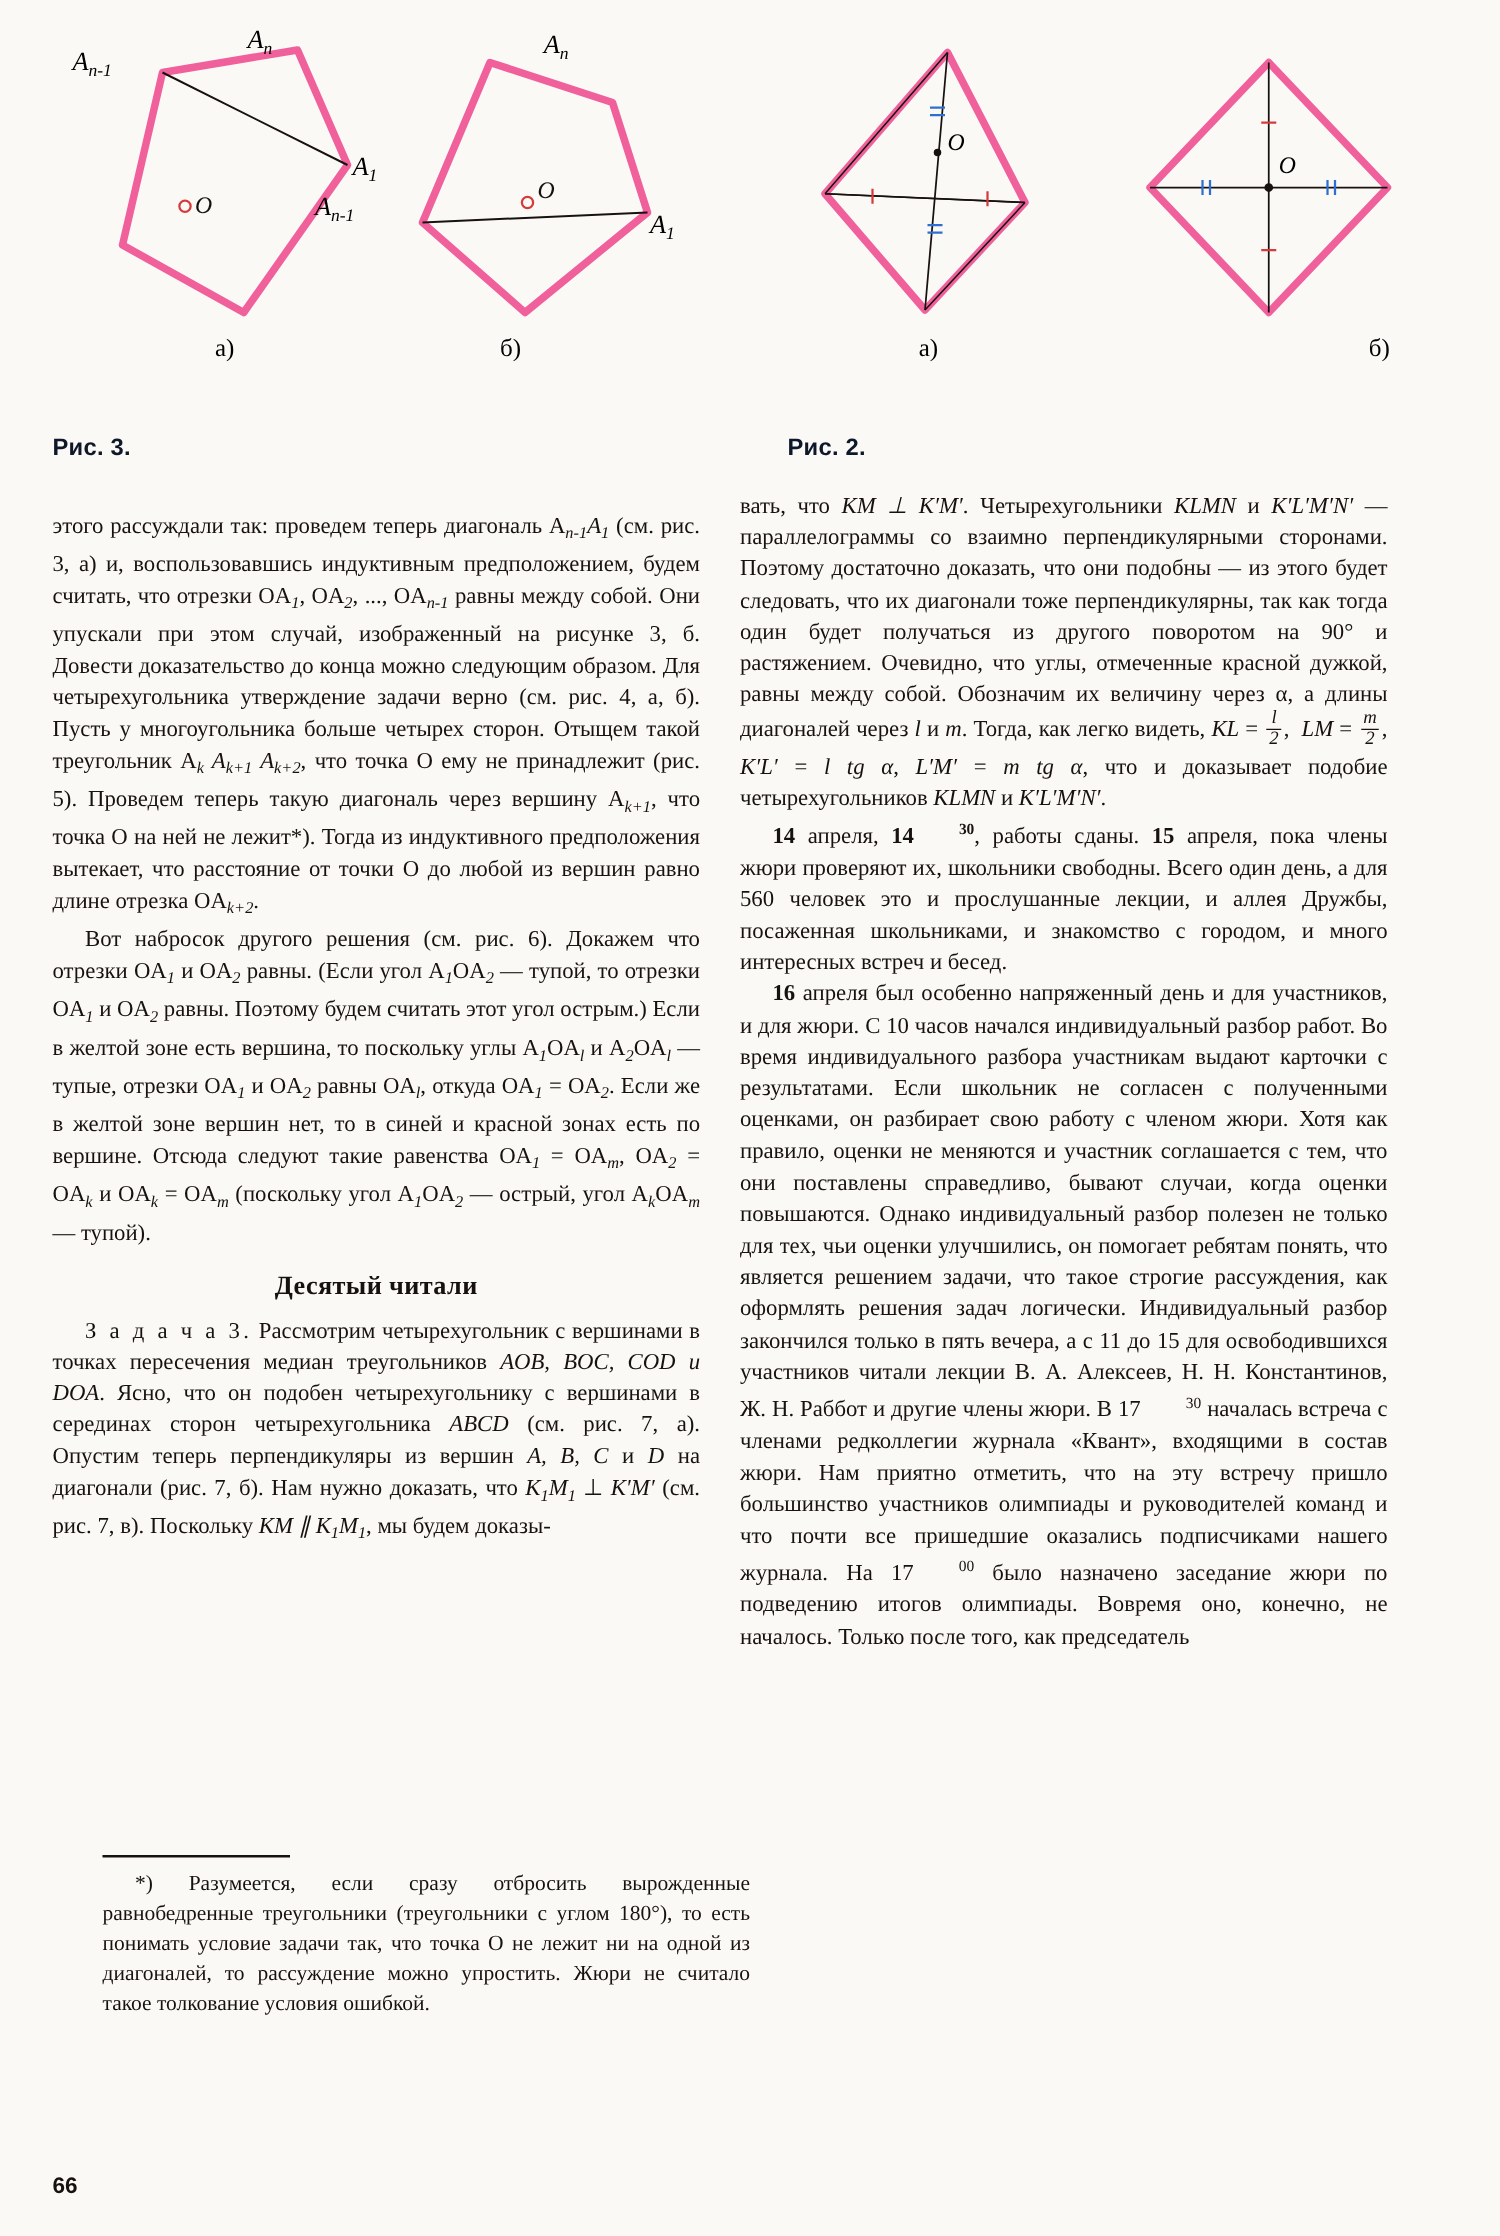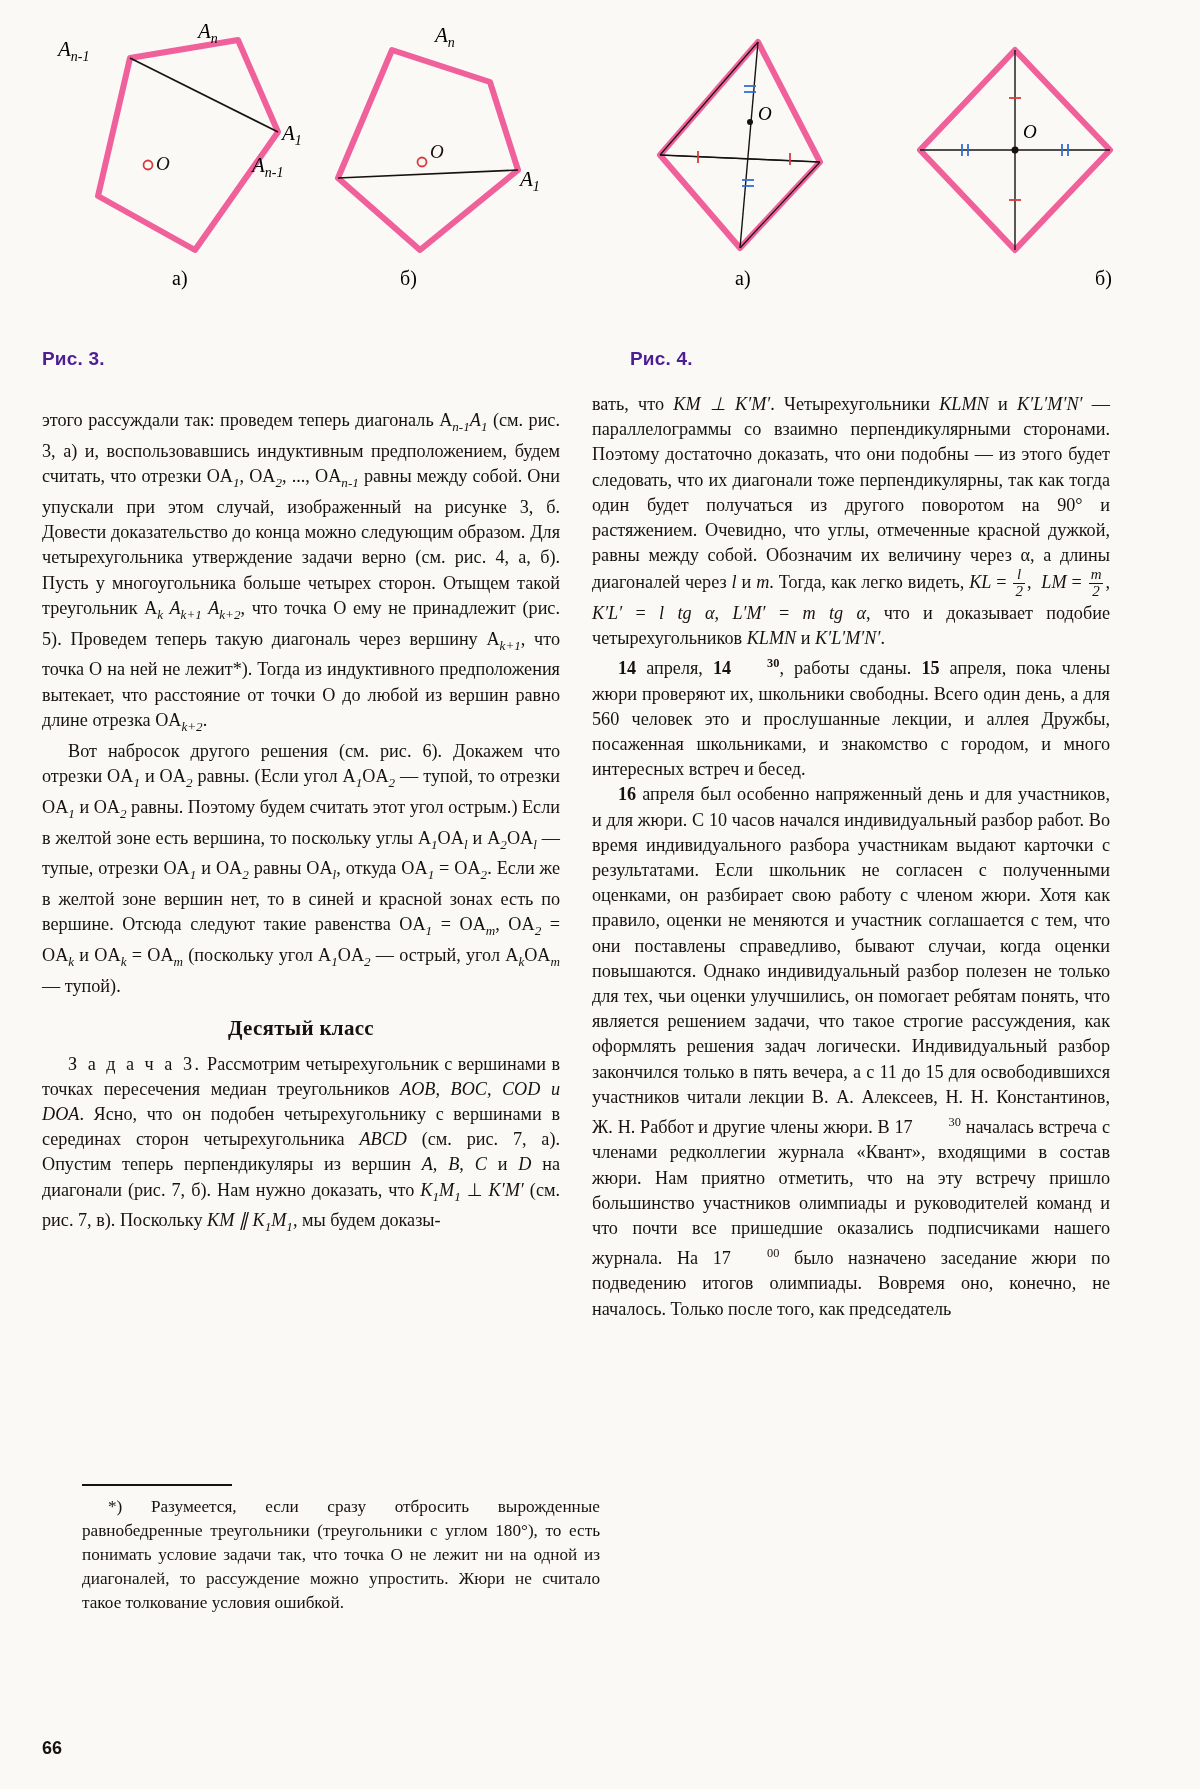--- a/index.html
+++ b/index.html
@@ -33,21 +33,21 @@
   .fig-svg { display: block; }
 
   .fig3-wrap { position: absolute; left: 20px;  top: 10px; }
   .fig4-wrap { position: absolute; left: 630px; top: 10px; }
 
   .fig-caption {
     position: absolute;
     font-family: "Liberation Sans", sans-serif;
     font-weight: bold;
     font-size: 19px;
-    color: #4c1d95;
+    color: #0f172a;
     letter-spacing: .2px;
   }
   .cap3 { left: 42px;  top: 348px; }
   .cap4 { left: 630px; top: 348px; }
 
   
   .col {
     position: absolute;
     top: 392px;
     width: 518px;
@@ -182,30 +182,30 @@
         <line x1="338" y1="134" x2="338" y2="146" stroke="#2f6fd0" stroke-width="1.8"></line>
         <line x1="432" y1="134" x2="432" y2="146" stroke="#2f6fd0" stroke-width="1.8"></line>
         <line x1="438" y1="134" x2="438" y2="146" stroke="#2f6fd0" stroke-width="1.8"></line>
         <line x1="379" y1="88" x2="391" y2="88" stroke="#d63b3b" stroke-width="1.8"></line>
         <line x1="379" y1="190" x2="391" y2="190" stroke="#d63b3b" stroke-width="1.8"></line>
         <text x="465" y="275" font-family="Liberation Serif, serif" font-size="20">б)</text>
       </svg>
     </div>
 
     <div class="fig-caption cap3">Рис. 3.</div>
-    <div class="fig-caption cap4">Рис. 4.</div>
+    <div class="fig-caption cap4">Рис. 2.</div>
   </div>
 
   <div class="col col-left">
 
     <p class="noind"><span>этого рассуждали так: проведем теперь диагональ A</span><sub class="sm it">n-1</sub><span class="it">A</span><sub class="sm it">1</sub><span> (см. рис. 3, а) и, воспользовавшись индуктивным предположением, будем считать, что отрезки OA</span><sub class="sm it">1</sub><span>, OA</span><sub class="sm it">2</sub><span>, ..., OA</span><sub class="sm it">n-1</sub><span> равны между собой. Они упускали при этом случай, изображенный на рисунке 3, б. Довести доказательство до конца можно следующим образом. Для четырехугольника утверждение задачи верно (см. рис. 4, а, б). Пусть у многоугольника больше четырех сторон. Отыщем такой треугольник A</span><sub class="sm it">k</sub><span class="it"> A</span><sub class="sm it">k+1</sub><span class="it"> A</span><sub class="sm it">k+2</sub><span>, что точка O ему не принадлежит (рис. 5). Проведем теперь такую диагональ через вершину A</span><sub class="sm it">k+1</sub><span>, что точка O на ней не лежит*). Тогда из индуктивного предположения вытекает, что расстояние от точки O до любой из вершин равно длине отрезка OA</span><sub class="sm it">k+2</sub><span>.</span></p>
 
     <p><span>Вот набросок другого решения (см. рис. 6). Докажем что отрезки OA</span><sub class="sm it">1</sub><span> и OA</span><sub class="sm it">2</sub><span> равны. (Если угол A</span><sub class="sm it">1</sub><span>OA</span><sub class="sm it">2</sub><span> — тупой, то отрезки OA</span><sub class="sm it">1</sub><span> и OA</span><sub class="sm it">2</sub><span> равны. Поэтому будем считать этот угол острым.) Если в желтой зоне есть вершина, то поскольку углы A</span><sub class="sm it">1</sub><span>OA</span><sub class="sm it">l</sub><span> и A</span><sub class="sm it">2</sub><span>OA</span><sub class="sm it">l</sub><span> — тупые, отрезки OA</span><sub class="sm it">1</sub><span> и OA</span><sub class="sm it">2</sub><span> равны OA</span><sub class="sm it">l</sub><span>, откуда OA</span><sub class="sm it">1</sub><span> = OA</span><sub class="sm it">2</sub><span>. Если же в желтой зоне вершин нет, то в синей и красной зонах есть по вершине. Отсюда следуют такие равенства OA</span><sub class="sm it">1</sub><span> = OA</span><sub class="sm it">m</sub><span>, OA</span><sub class="sm it">2</sub><span> = OA</span><sub class="sm it">k</sub><span> и OA</span><sub class="sm it">k</sub><span> = OA</span><sub class="sm it">m</sub><span> (поскольку угол A</span><sub class="sm it">1</sub><span>OA</span><sub class="sm it">2</sub><span> — острый, угол A</span><sub class="sm it">k</sub><span>OA</span><sub class="sm it">m</sub><span> — тупой).</span></p>
 
-    <h2 class="section">Десятый класс</h2>
+    <h2 class="section">Десятый читали</h2>
 
     <p><span class="spaced">З а д а ч а  3.</span><span> Рассмотрим четырехугольник с вершинами в точках пересечения медиан треугольников </span><span class="it">AOB, BOC, COD и DOA</span><span>. Ясно, что он подобен четырехугольнику с вершинами в серединах сторон четырехугольника </span><span class="it">ABCD</span><span> (см. рис. 7, а). Опустим теперь перпендикуляры из вершин </span><span class="it">A, B, C</span><span> и </span><span class="it">D</span><span> на диагонали (рис. 7, б). Нам нужно доказать, что </span><span class="it">K</span><sub class="sm it">1</sub><span class="it">M</span><sub class="sm it">1</sub><span> ⊥ </span><span class="it">K′M′</span><span> (см. рис. 7, в). Поскольку </span><span class="it">KM ∥ K</span><sub class="sm it">1</sub><span class="it">M</span><sub class="sm it">1</sub><span>, мы будем доказы-</span></p>
   </div>
 
   <div class="col col-right">
 
     <p class="noind"><span>вать, что </span><span class="it">KM ⊥ K′M′</span><span>. Четырехугольники </span><span class="it">KLMN</span><span> и </span><span class="it">K′L′M′N′</span><span> — параллелограммы со взаимно перпендикулярными сторонами. Поэтому достаточно доказать, что они подобны — из этого будет следовать, что их диагонали тоже перпендикулярны, так как тогда один будет получаться из другого поворотом на 90° и растяжением. Очевидно, что углы, отмеченные красной дужкой, равны между собой. Обозначим их величину через α, а длины диагоналей через </span><span class="it">l</span><span> и </span><span class="it">m</span><span>. Тогда, как легко видеть, </span><span class="it">KL</span><span> = </span><span class="frac"><span class="num">l</span><span class="den">2</span></span><span>,&nbsp; </span><span class="it">LM</span><span> = </span><span class="frac"><span class="num">m</span><span class="den">2</span></span><span>, </span><span class="it">K′L′</span><span> = </span><span class="it">l tg α</span><span>, </span><span class="it">L′M′</span><span> = </span><span class="it">m tg α</span><span>, что и доказывает подобие четырехугольников </span><span class="it">KLMN</span><span> и </span><span class="it">K′L′M′N′</span><span>.</span></p>
 
     <p><span class="bld">14</span><span> апреля, </span><span class="bld">14</span><sup class="sm bld">30</sup><span>, работы сданы. </span><span class="bld">15</span><span> апреля, пока члены жюри проверяют их, школьники свободны. Всего один день, а для 560 человек это и прослушанные лекции, и аллея Дружбы, посаженная школьниками, и знакомство с городом, и много интересных встреч и бесед.</span></p>
 

